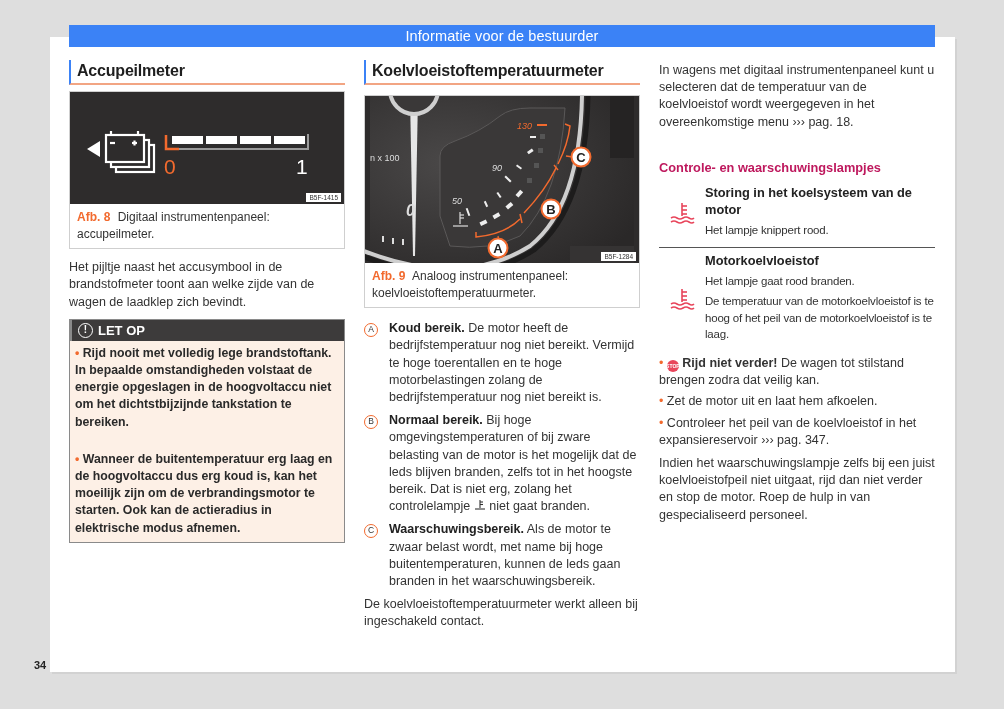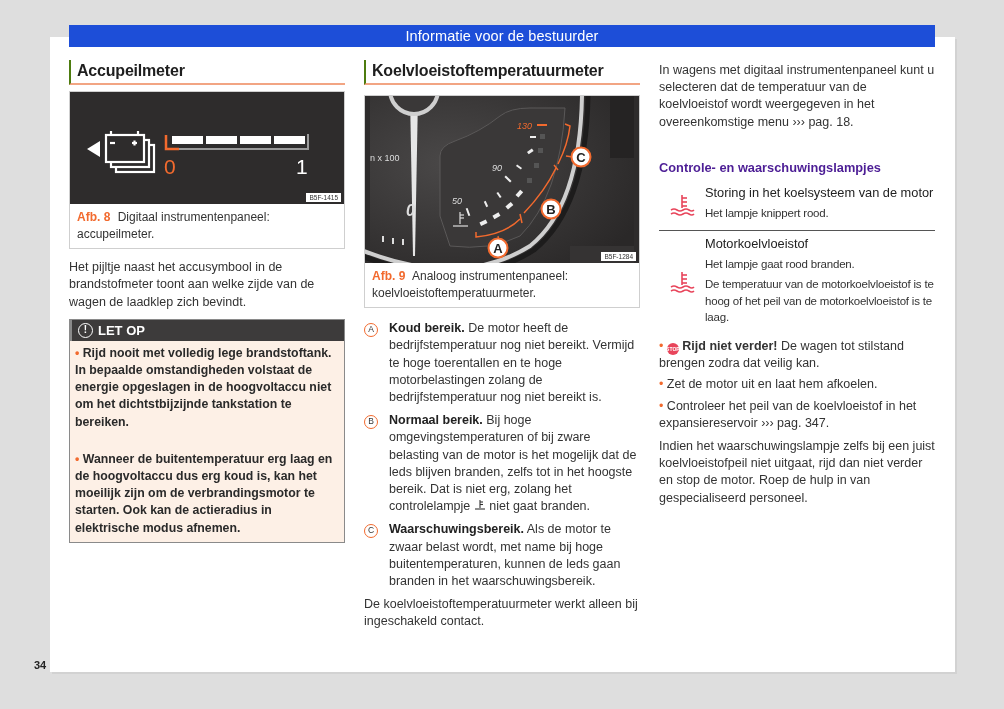--- a/index.html
+++ b/index.html
@@ -2,30 +2,30 @@
 <html><head>
 <meta charset="utf-8">
 <style>
   * { box-sizing: border-box; margin: 0; padding: 0; }
   html, body { width: 1004px; height: 709px; overflow: hidden; }
   body { background: #dedede; font-family: "Liberation Sans", "DejaVu Sans", sans-serif; color: #2a2a2a; position: relative; }
 
   .page { position: absolute; left: 50px; top: 37px; width: 905px; height: 635px; background: #ffffff; }
   .page-shadow { position: absolute; left: 52px; top: 39px; width: 905px; height: 635px; background: #d2d2d2; }
 
-  .header-bar { position: absolute; left: 69px; top: 25px; width: 866px; height: 22px; background: #1d4ed8; color: #fff; font-size: 14.5px; text-align: center; line-height: 22px; letter-spacing: 0.1px; }
+  .header-bar { position: absolute; left: 69px; top: 25px; width: 866px; height: 22px; background: #3b82f6; color: #fff; font-size: 14.5px; text-align: center; line-height: 22px; letter-spacing: 0.1px; }
 
   .page-number { position: absolute; left: 34px; top: 659px; font-size: 11px; font-weight: bold; color: #222; }
 
   .col { position: absolute; top: 60px; font-size: 12.5px; line-height: 17.2px; color: #333; }
   .col1 { left: 69px; width: 276px; }
   .col2 { left: 364px; width: 276px; }
   .col3 { left: 659px; width: 276px; }
 
-  .section-title { font-size: 16px; font-weight: bold; color: #1e1e1e; border-left: 2px solid #4d7c0f; border-bottom: 2px solid #f2a583; padding: 2px 0 4px 6px; margin-bottom: 6px; letter-spacing: -0.2px; }
+  .section-title { font-size: 16px; font-weight: bold; color: #1e1e1e; border-left: 2px solid #3b82f6; border-bottom: 2px solid #f2a583; padding: 2px 0 4px 6px; margin-bottom: 6px; letter-spacing: -0.2px; }
 
   .validity { color: #f26a2e; font-size: 12px; margin-bottom: 10px; }
 
   .figure { border: 1px solid #cfcfcf; margin-bottom: 10px; }
   .fig-img { position: relative; background: #2e2c2c; }
   .fig1-img { height: 112px; }
   .fig2-img { height: 167px; overflow: hidden; }
   .fig-code { position: absolute; right: 3px; bottom: 2px; background: #fff; color: #333; font-size: 6.5px; padding: 0 3px; line-height: 9px; font-family: "Liberation Sans", sans-serif; }
   .fig-caption { padding: 5px 7px 6px 7px; font-size: 12px; line-height: 16.5px; color: #333; }
   .fig-label { color: #f26a2e; font-weight: bold; margin-right: 4px; }
@@ -38,25 +38,25 @@
   .warning-body { padding: 4px 5px 5px 5px; font-size: 12.3px; line-height: 17.2px; font-weight: bold; color: #2a2a2a; }
   .warning-body .item { margin-bottom: 12px; }
   .warning-body .item:last-child { margin-bottom: 0; margin-top: 20px; }
   .bullet { color: #f26a2e; }
 
   .legend-item { display: flex; margin-bottom: 6px; }
   .legend-mark { flex: 0 0 25px; }
   .circ { display: inline-flex; width: 14px; height: 14px; border: 1.3px solid #f26a2e; border-radius: 50%; font-size: 8.5px; align-items: center; justify-content: center; color: #333; margin-top: 1px; }
   .legend-text b { color: #222; }
 
-  .subhead { font-weight: bold; font-size: 12.8px; color: #4c1d95; margin: 28px 0 8px 0; }
+  .subhead { font-weight: bold; font-size: 12.8px; color: #be185d; margin: 28px 0 8px 0; }
   .lamp-row { display: flex; border-bottom: 1.3px solid #555; padding-bottom: 4px; margin-bottom: 4px; }
   .lamp-row.last { border-bottom: none; }
   .lamp-icon { flex: 0 0 46px; display: flex; align-items: center; justify-content: center; }
-  .lamp-text .ttl { font-weight: normal; font-size: 12.8px; color: #222; line-height: 17px; margin-bottom: 4px; }
+  .lamp-text .ttl { font-weight: bold; font-size: 12.8px; color: #222; line-height: 17px; margin-bottom: 4px; }
   .lamp-text .desc { font-size: 11.5px; line-height: 16.5px; margin-bottom: 4px; letter-spacing: -0.2px; }
 
   .bl { margin-bottom: 4px; }
   .stop-icon { display: inline-flex; width: 12px; height: 12px; border-radius: 50%; background: #e8455b; color: #fff; font-size: 5px; font-weight: bold; align-items: center; justify-content: center; vertical-align: -1px; }
   .ref { font-weight: normal; }
 </style>
 </head>
 <body>
 
 <div class="page-shadow"></div>

